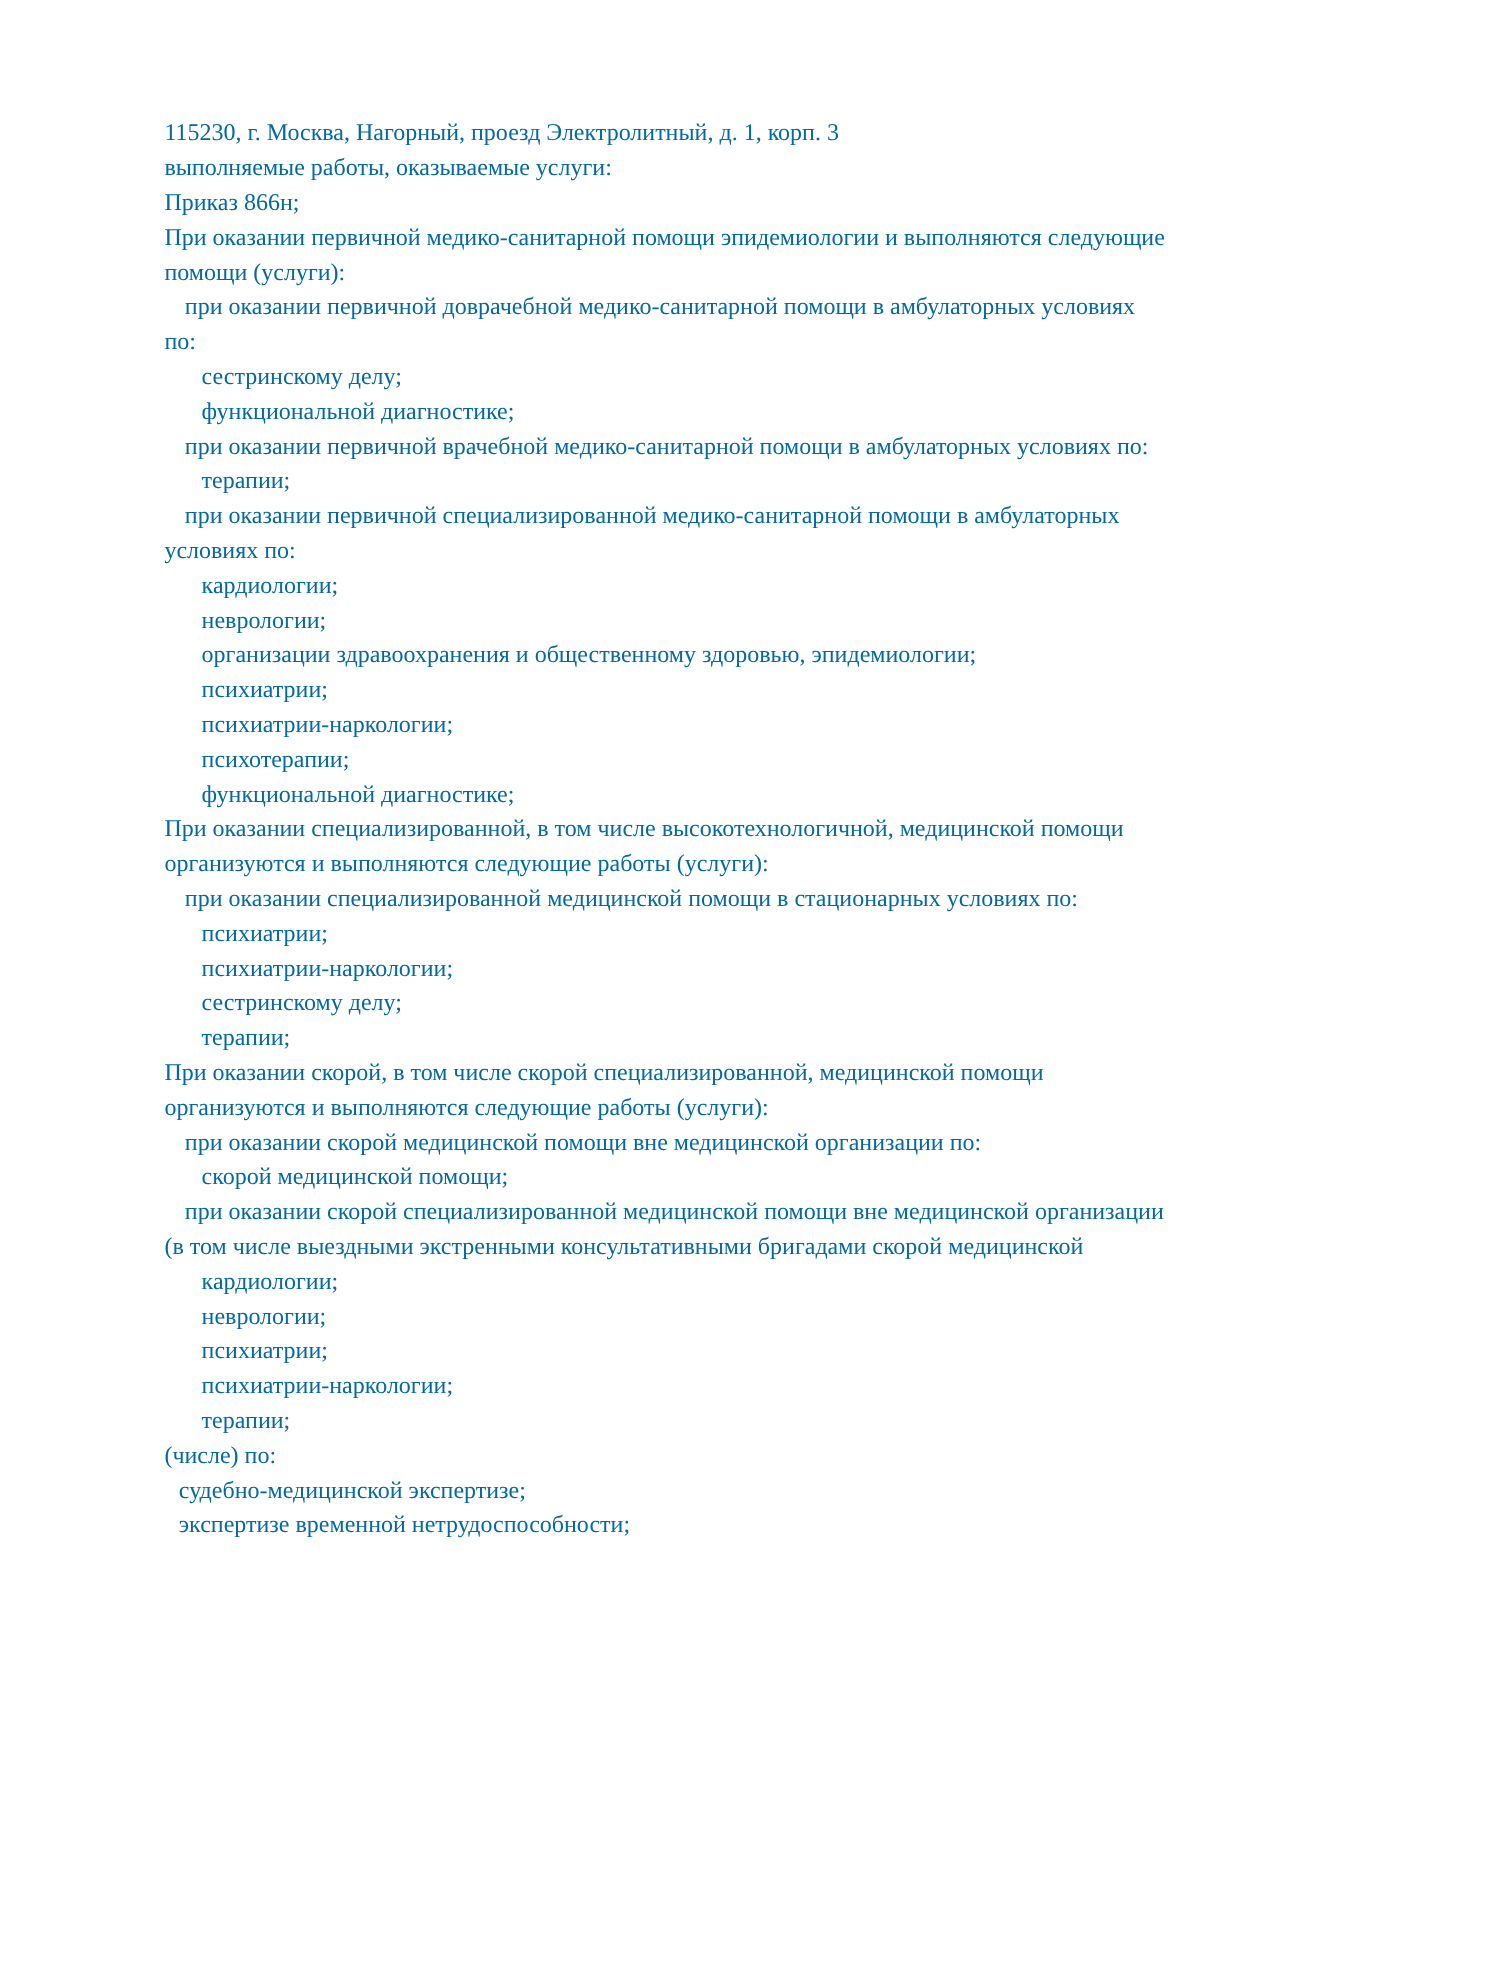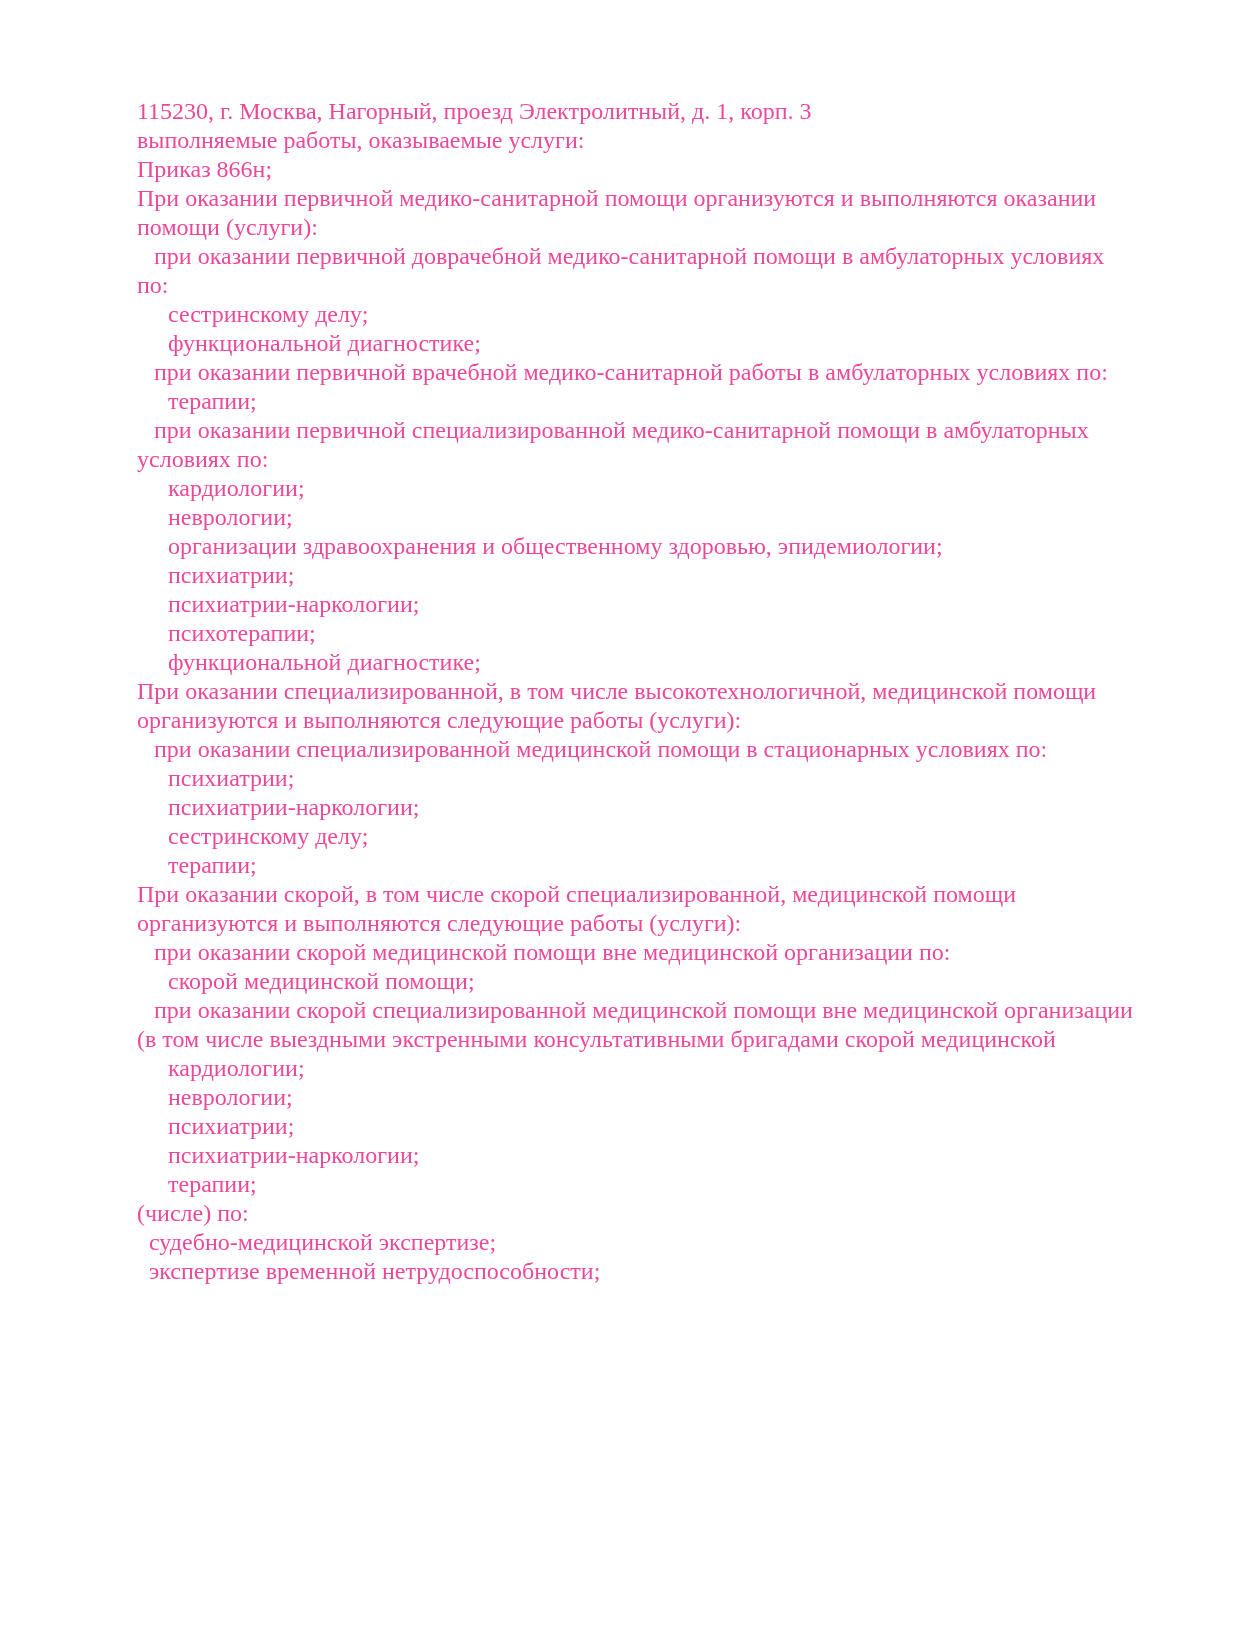--- a/index.html
+++ b/index.html
@@ -15,49 +15,49 @@
   .page {
     position: relative;
     width: 1240px;
     height: 1650px;
     background: #ffffff;
     box-sizing: border-box;
     padding: 97px 60px 0 137px;
   }
   .doc-text {
     font-family: "Liberation Serif", "DejaVu Serif", serif;
-    font-size: 24px;
+    font-size: 20px;
     line-height: 29px;
-    color: #ec4899;
+    color: #0369a1;
   }
   .line {
     margin: 0;
     padding: 0;
     white-space: nowrap;
   }
   .i0 { padding-left: 0; }
   .i1 { padding-left: 17px; }  
   .i2 { padding-left: 31px; }  
   .i3 { padding-left: 12px; }  
 </style>
 </head>
 <body>
 
 <div class="page">
   <div class="doc-text" id="doc-text">
       <p class="line i0">115230, г. Москва, Нагорный, проезд Электролитный, д. 1, корп. 3</p>
       <p class="line i0">выполняемые работы, оказываемые услуги:</p>
       <p class="line i0">Приказ 866н;</p>
-      <p class="line i0">При оказании первичной медико-санитарной помощи организуются и выполняются оказании</p>
+      <p class="line i0">При оказании первичной медико-санитарной помощи эпидемиологии и выполняются следующие</p>
       <p class="line i0">помощи (услуги):</p>
       <p class="line i1">при оказании первичной доврачебной медико-санитарной помощи в амбулаторных условиях</p>
       <p class="line i0">по:</p>
       <p class="line i2">сестринскому делу;</p>
       <p class="line i2">функциональной диагностике;</p>
-      <p class="line i1">при оказании первичной врачебной медико-санитарной работы в амбулаторных условиях по:</p>
+      <p class="line i1">при оказании первичной врачебной медико-санитарной помощи в амбулаторных условиях по:</p>
       <p class="line i2">терапии;</p>
       <p class="line i1">при оказании первичной специализированной медико-санитарной помощи в амбулаторных</p>
       <p class="line i0">условиях по:</p>
       <p class="line i2">кардиологии;</p>
       <p class="line i2">неврологии;</p>
       <p class="line i2">организации здравоохранения и общественному здоровью, эпидемиологии;</p>
       <p class="line i2">психиатрии;</p>
       <p class="line i2">психиатрии-наркологии;</p>
       <p class="line i2">психотерапии;</p>
       <p class="line i2">функциональной диагностике;</p>

